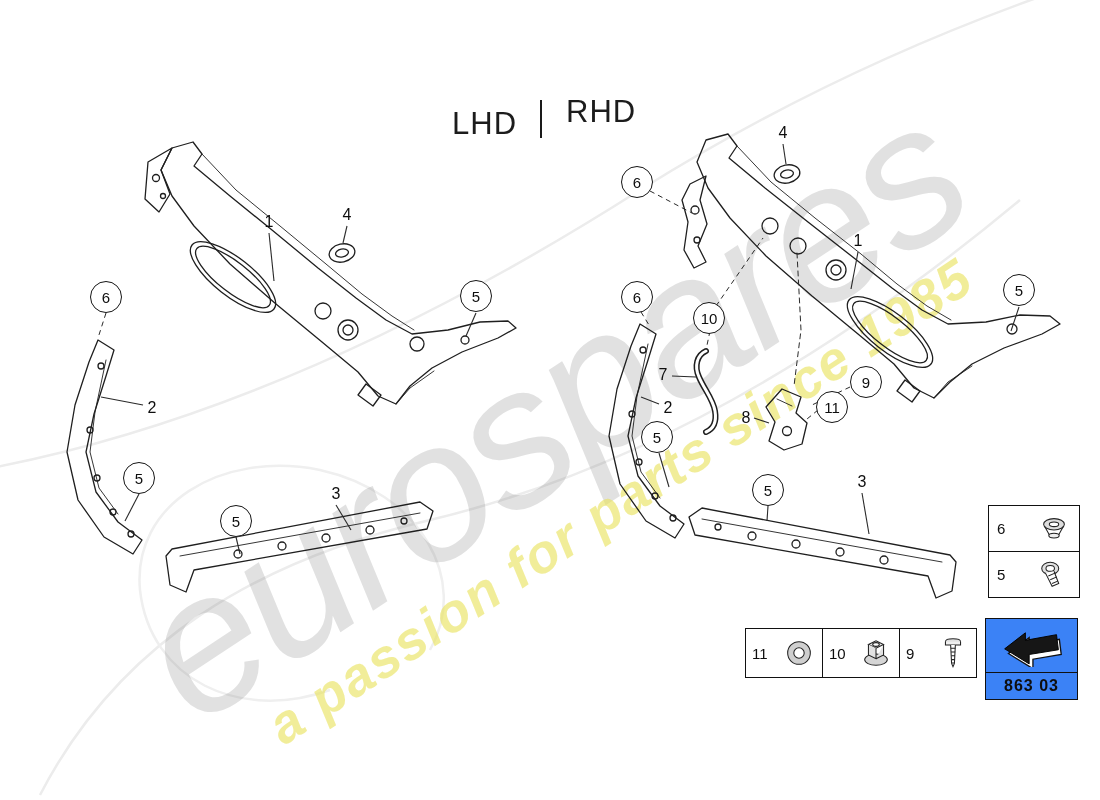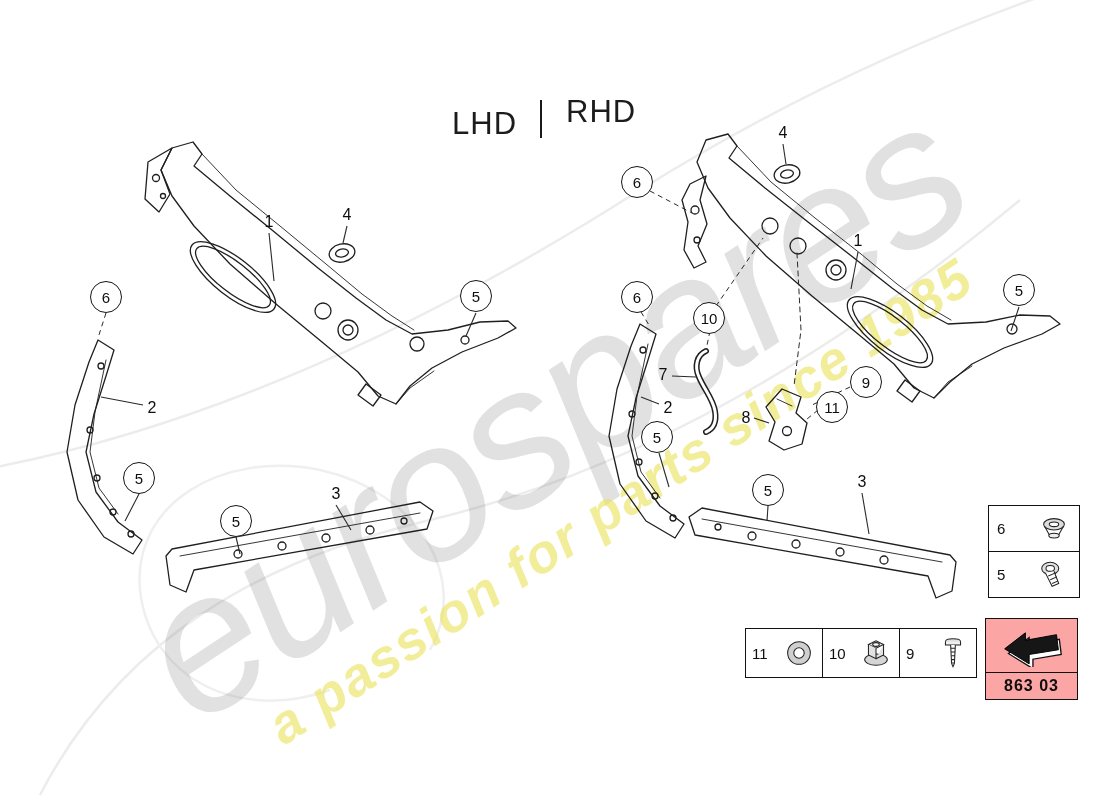--- a/index.html
+++ b/index.html
@@ -51,21 +51,21 @@
               border:1.4px solid #111;display:flex;}
   .legend-row .legend-cell{flex:1;display:flex;align-items:center;gap:6px;padding:0 6px;cursor:pointer;}
   .legend-row .legend-cell + .legend-cell{border-left:1.4px solid #111;}
 
   .ln{font-size:15px;color:#0e0e0e;min-width:18px;}
   .licon{flex:0 0 auto;margin-left:auto;}
   .licon path,.licon circle,.licon ellipse,.licon polygon{stroke:#222;stroke-width:1.1;}
 
   
   .part-code-box{position:absolute;left:985px;top:618px;width:93px;height:82px;z-index:6;
-                 background:#fca5a5;border:1.6px solid #111;box-sizing:border-box;
+                 background:#3b82f6;border:1.6px solid #111;box-sizing:border-box;
                  display:flex;flex-direction:column;}
   .pc-icon{flex:1;display:flex;align-items:center;justify-content:center;}
   .pc-code{height:26px;border-top:1.6px solid #111;display:flex;align-items:center;justify-content:center;
            font-size:16px;font-weight:700;letter-spacing:1px;color:#0e0e0e;}
 </style>
 </head>
 <body>
 
 <div class="stage">
 

